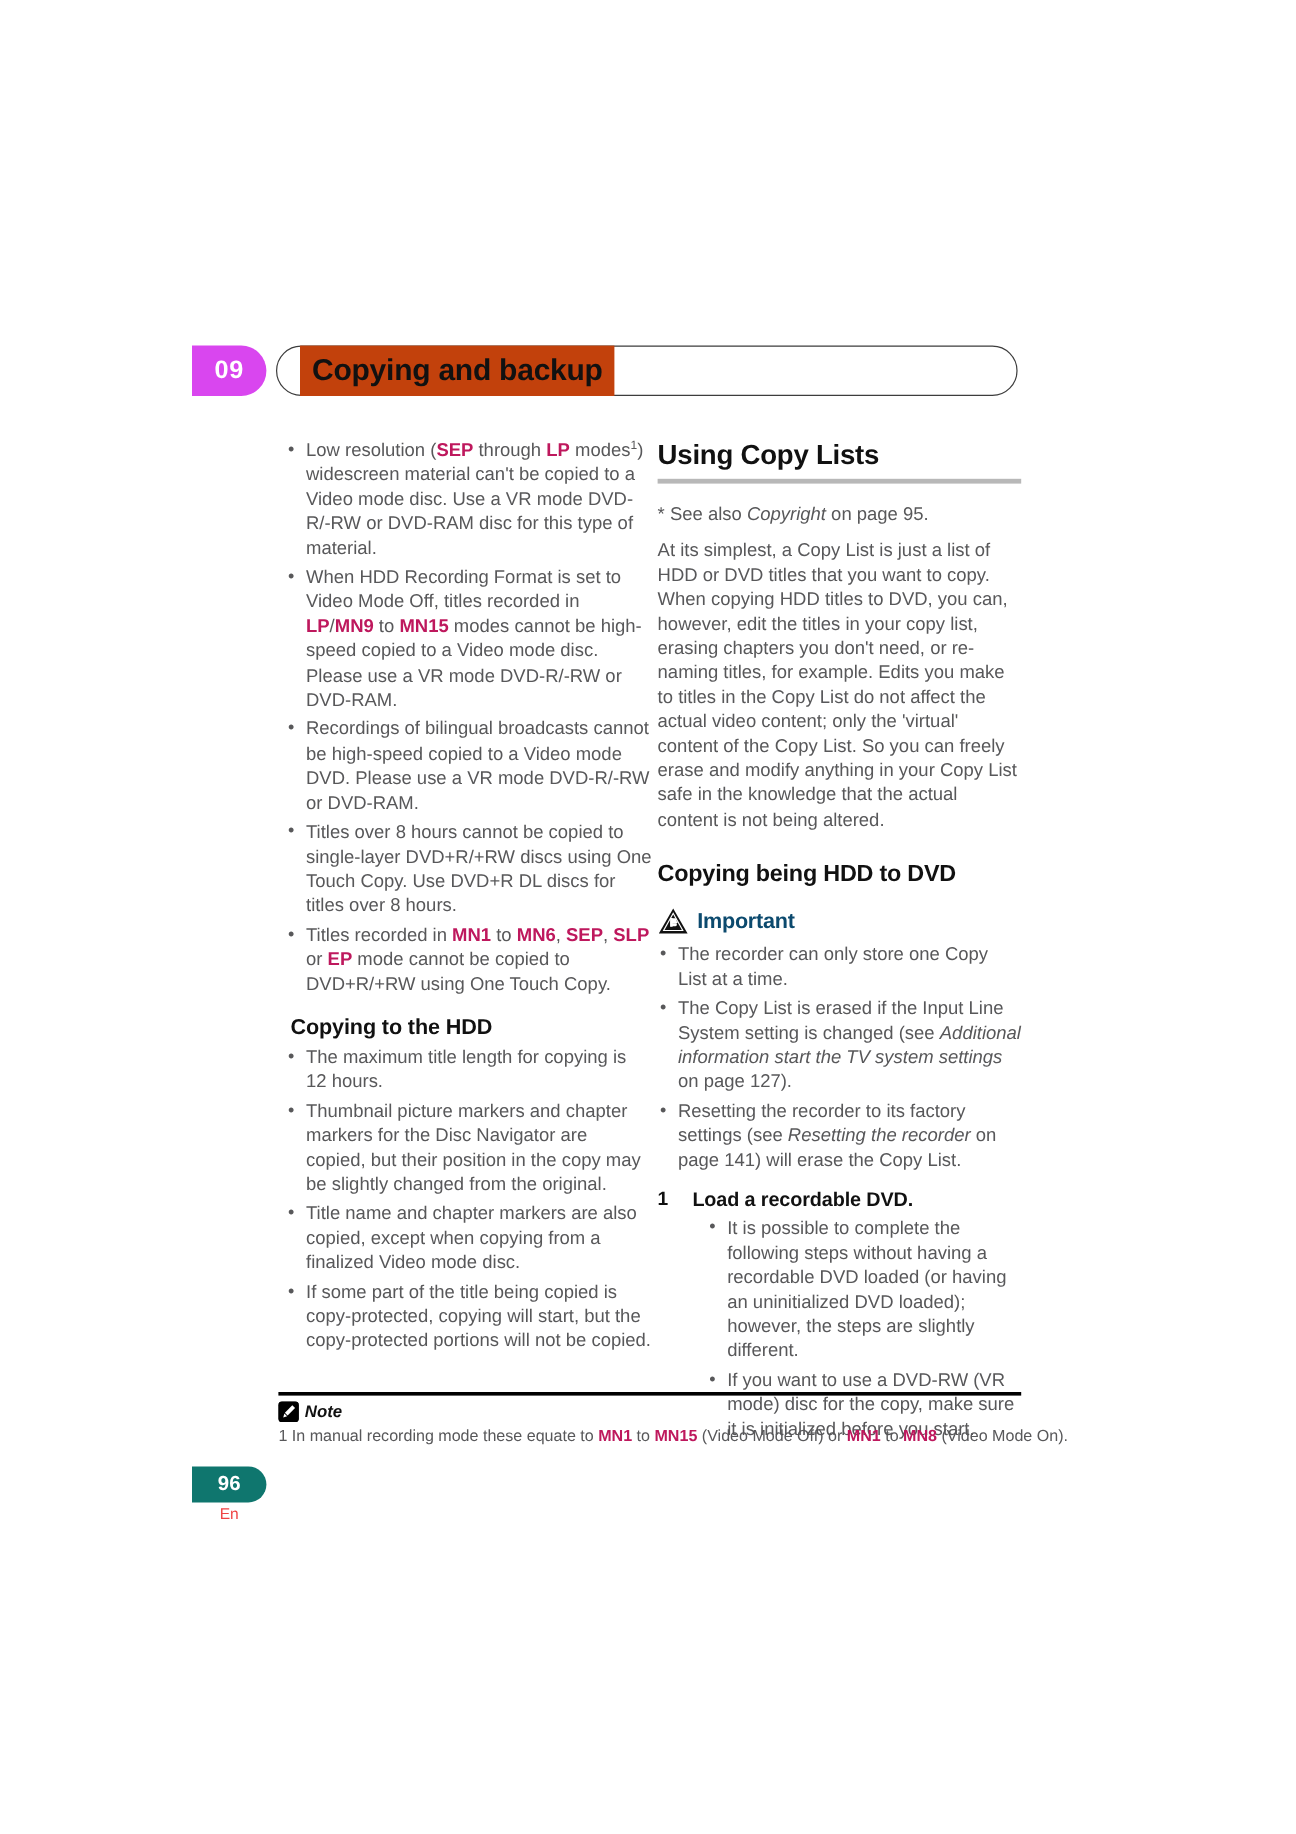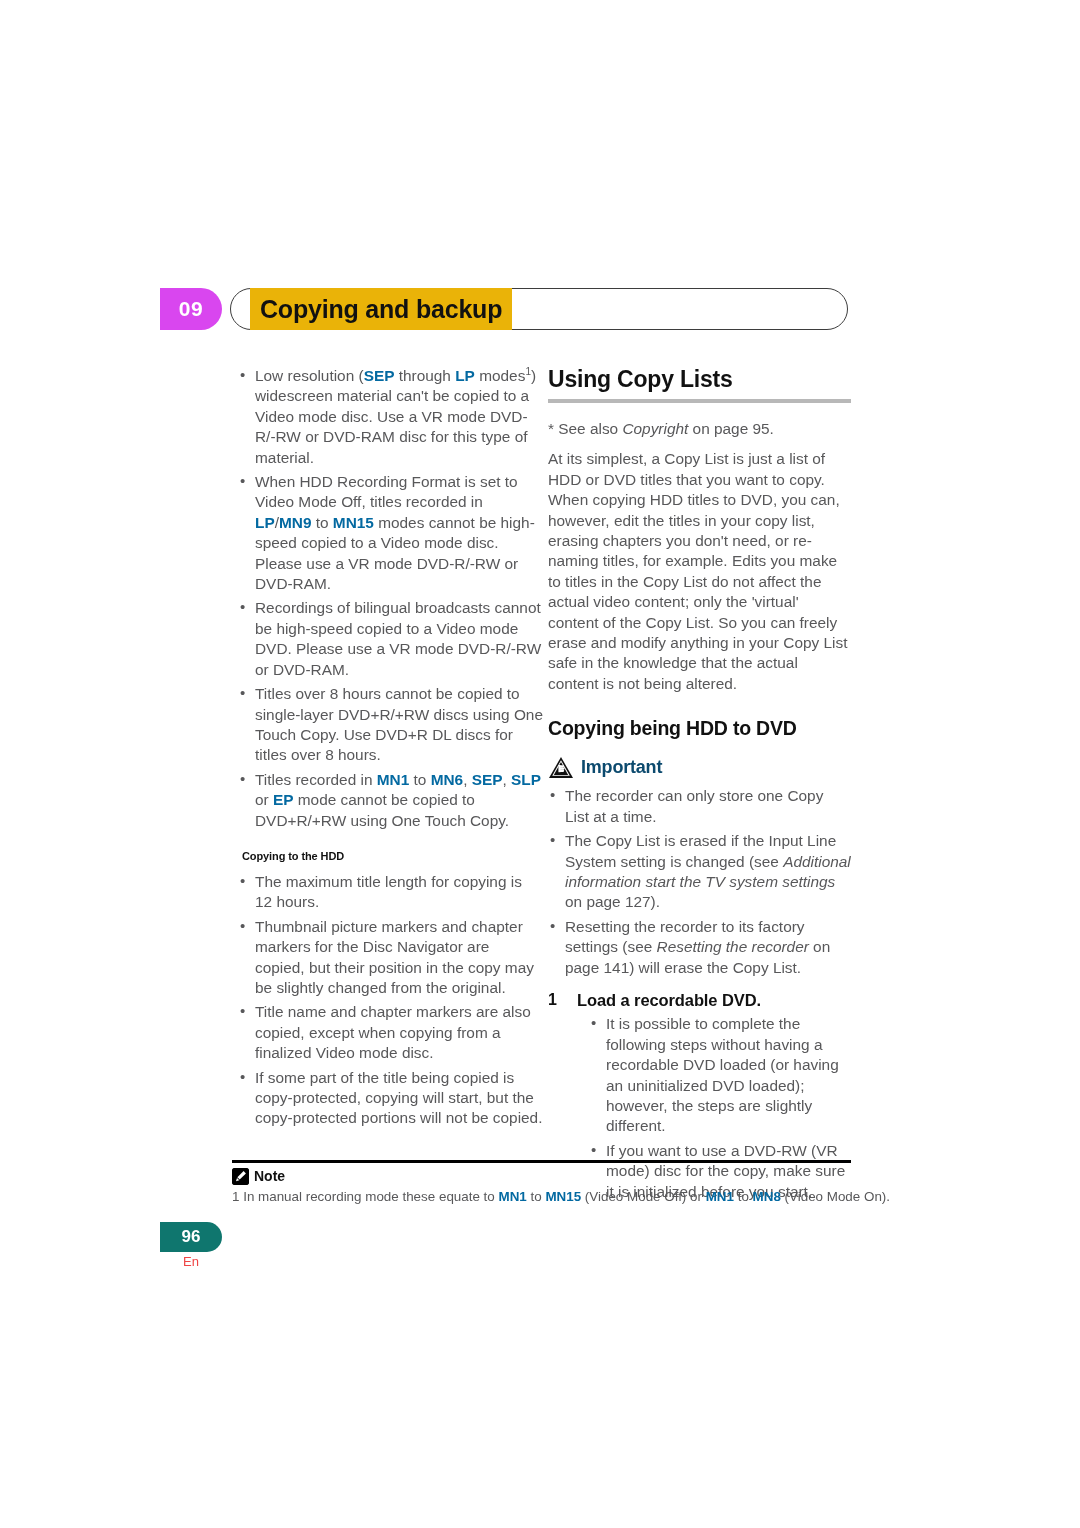--- a/index.html
+++ b/index.html
@@ -59,21 +59,21 @@
   .chapter-title {
     position: absolute;
     left: 90px;
     top: 0;
     height: 42px;
     display: flex;
     align-items: center;
     font-size: 25px;
     font-weight: bold;
     color: #111111;
-    background: #eab308;
+    background: #c2410c;
     padding: 0 10px;
     letter-spacing: -0.2px;
   }
 
   
   .col {
     position: absolute;
     top: 366px;
     width: 305px;
     font-size: 15.4px;
@@ -90,21 +90,21 @@
     line-height: 27px;
     margin: 0 0 6px 0;
     letter-spacing: -0.2px;
   }
   .sec-rule {
     height: 4px;
     background: #b8b8b8;
     margin: 0 0 16px 0;
   }
   .sub-title {
-    font-size: 11px;
+    font-size: 18px;
     font-weight: bold;
     color: #111111;
     line-height: 22px;
     margin: 14px 0 5px 4px;
     letter-spacing: -0.1px;
   }
   .sec-title-2 {
     font-size: 19.5px;
     font-weight: bold;
     color: #111111;
@@ -131,21 +131,21 @@
   }
   ul.bullets > li::before {
     content: "\2022";
     position: absolute;
     left: 2px;
     top: -1px;
     font-size: 15px;
     color: #58585a;
   }
 
-  b, strong { color: #0369a1; font-weight: bold; margin-top: 32px; }
+  b, strong { color: #be185d; font-weight: bold; margin-top: 32px; }
   i, em { }
   sup { font-size: 10px; vertical-align: super; line-height: 0; }
 
   
   .important-head {
     display: flex;
     align-items: center;
     gap: 7px;
     margin: 0 0 6px 0;
     height: 26px;
@@ -212,20 +212,21 @@
     background: #000000;
   }
   .note-head {
     position: absolute;
     left: 232px;
     top: 1166px;
     display: flex;
     align-items: center;
     gap: 5px;
     height: 20px;
+    font-style: italic;
   }
   .pencil-icon {
     width: 17px;
     height: 17px;
     background: #000000;
     border-radius: 3px;
     position: relative;
     flex: 0 0 auto;
   }
   .note-label {

